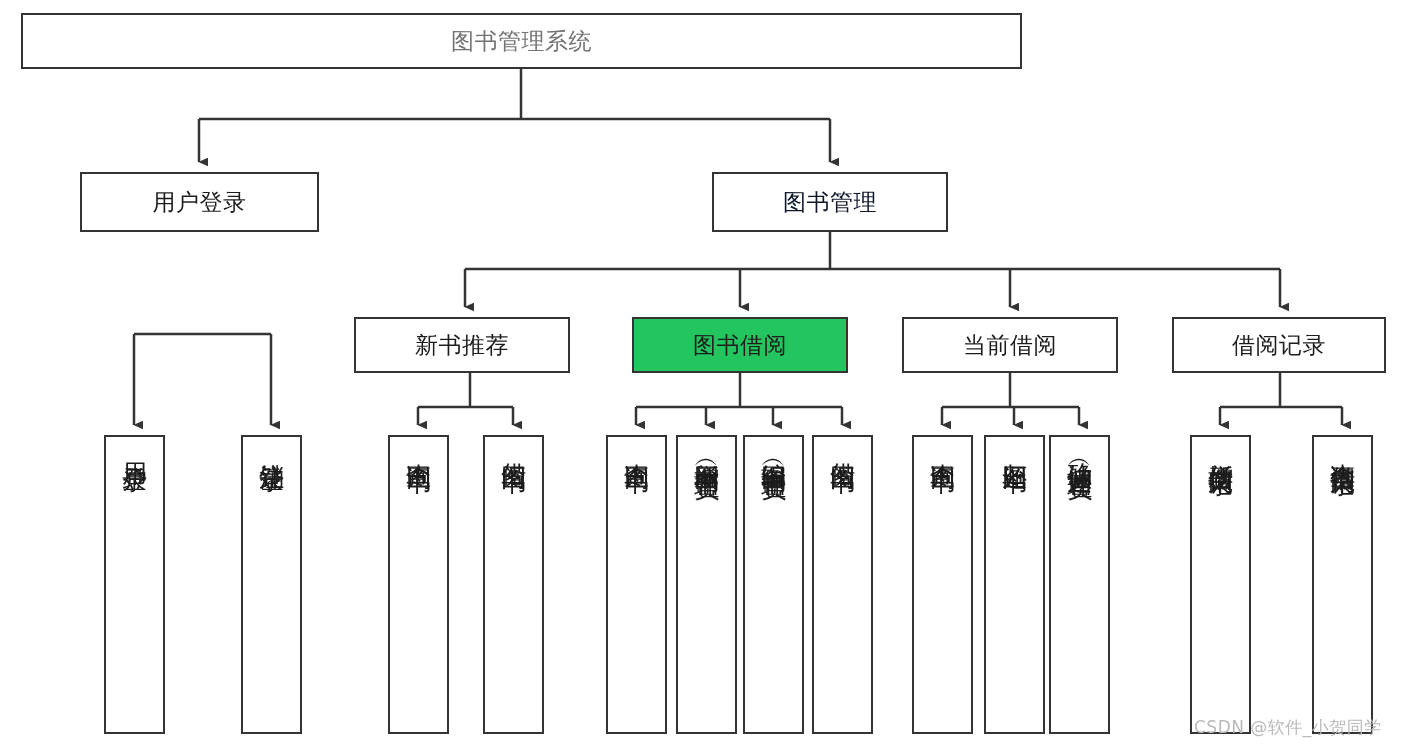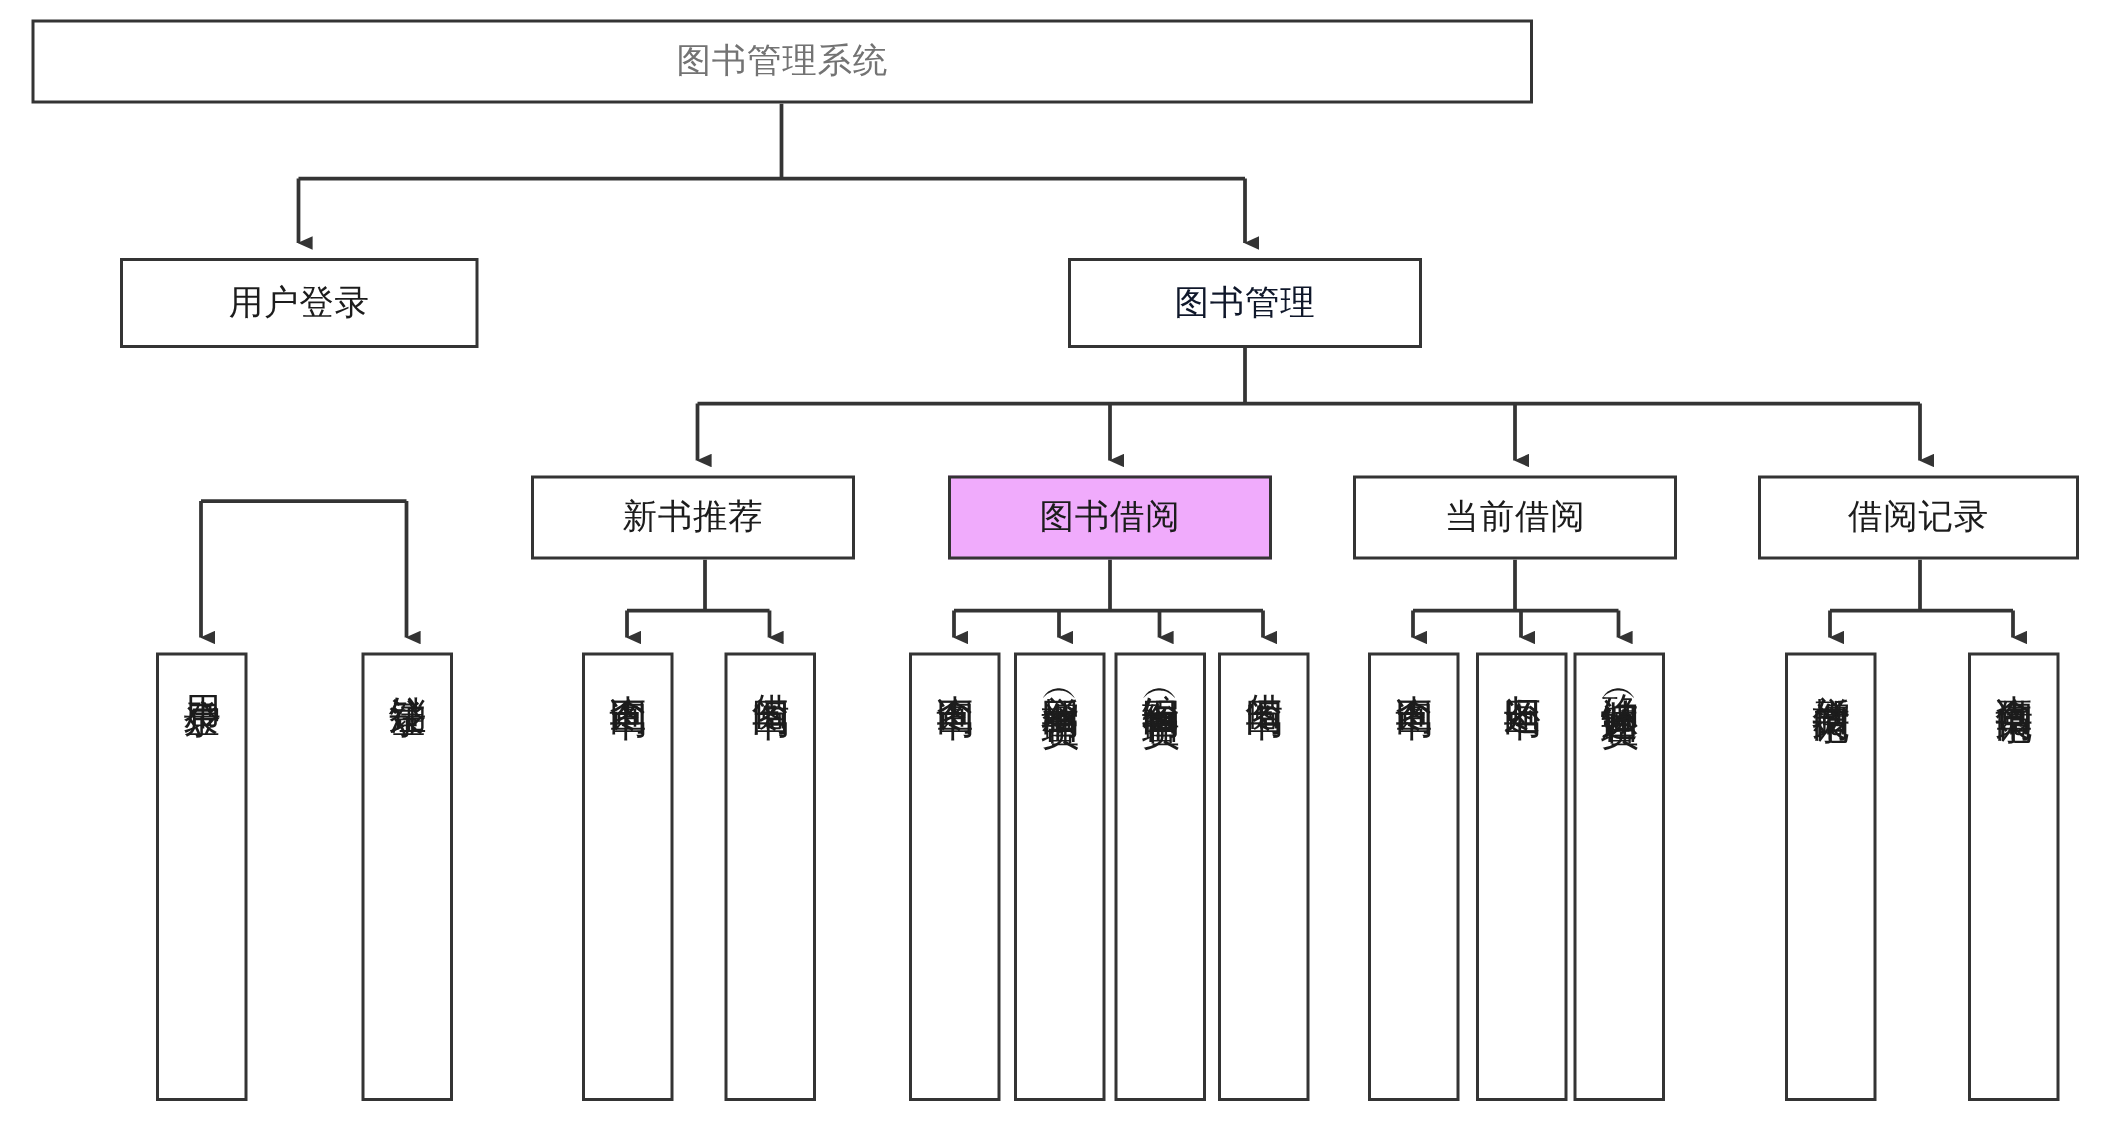--- a/index.html
+++ b/index.html
@@ -118,21 +118,21 @@
       </div>
       <div class="node-box" style="left: 80px; top: 172px; width: 239px; height: 60px; border-color: rgb(52, 52, 52); background: rgb(255, 255, 255);">
         <span class="node-label-h" style="color: rgb(28, 28, 28);">用户登录</span>
       </div>
       <div class="node-box" style="left: 712px; top: 172px; width: 236px; height: 60px; border-color: rgb(52, 52, 52); background: rgb(255, 255, 255);">
         <span class="node-label-h" style="color: #0f172a;">图书管理</span>
       </div>
       <div class="node-box" style="left: 354px; top: 317px; width: 216px; height: 56px; border-color: rgb(52, 52, 52); background: rgb(255, 255, 255);">
         <span class="node-label-h" style="color: rgb(28, 28, 28);">新书推荐</span>
       </div>
-      <div class="node-box" style="left: 632px; top: 317px; width: 216px; height: 56px; border-color: rgb(52, 52, 52); background: #f0abfc; align-items: center;">
+      <div class="node-box" style="left: 632px; top: 317px; width: 216px; height: 56px; border-color: rgb(52, 52, 52); background: #22c55e; align-items: center;">
         <span class="node-label-h" style="color: rgb(28, 28, 28);">图书借阅</span>
       </div>
       <div class="node-box" style="left: 902px; top: 317px; width: 216px; height: 56px; border-color: rgb(52, 52, 52); background: rgb(255, 255, 255);">
         <span class="node-label-h" style="color: rgb(28, 28, 28);">当前借阅</span>
       </div>
       <div class="node-box" style="left: 1172px; top: 317px; width: 214px; height: 56px; border-color: rgb(52, 52, 52); background: rgb(255, 255, 255);">
         <span class="node-label-h" style="color: rgb(28, 28, 28);">借阅记录</span>
       </div>
       <div class="node-box leaf" style="left: 104px; top: 435px; width: 61px; height: 299px; border-color: rgb(52, 52, 52); background: rgb(255, 255, 255);">
         <span class="node-label-v" style="color: rgb(28, 28, 28);">用户登录</span>
@@ -168,14 +168,15 @@
         <span class="node-label-v" style="color: rgb(28, 28, 28);">确认归还（管理员）</span>
       </div>
       <div class="node-box leaf" style="left: 1190px; top: 435px; width: 61px; height: 299px; border-color: rgb(52, 52, 52); background: rgb(255, 255, 255);">
         <span class="node-label-v" style="color: rgb(28, 28, 28);">新增借阅记录</span>
       </div>
       <div class="node-box leaf" style="left: 1312px; top: 435px; width: 61px; height: 299px; border-color: rgb(52, 52, 52); background: rgb(255, 255, 255);">
         <span class="node-label-v" style="color: rgb(28, 28, 28);">查询借阅记录</span>
       </div>
     </div>
 
+  <div class="watermark" style="left: 1194px; top: 716px; color: rgb(185, 185, 185);">CSDN @软件_小贺同学</div>
 
 </div>
 
 </body></html>

